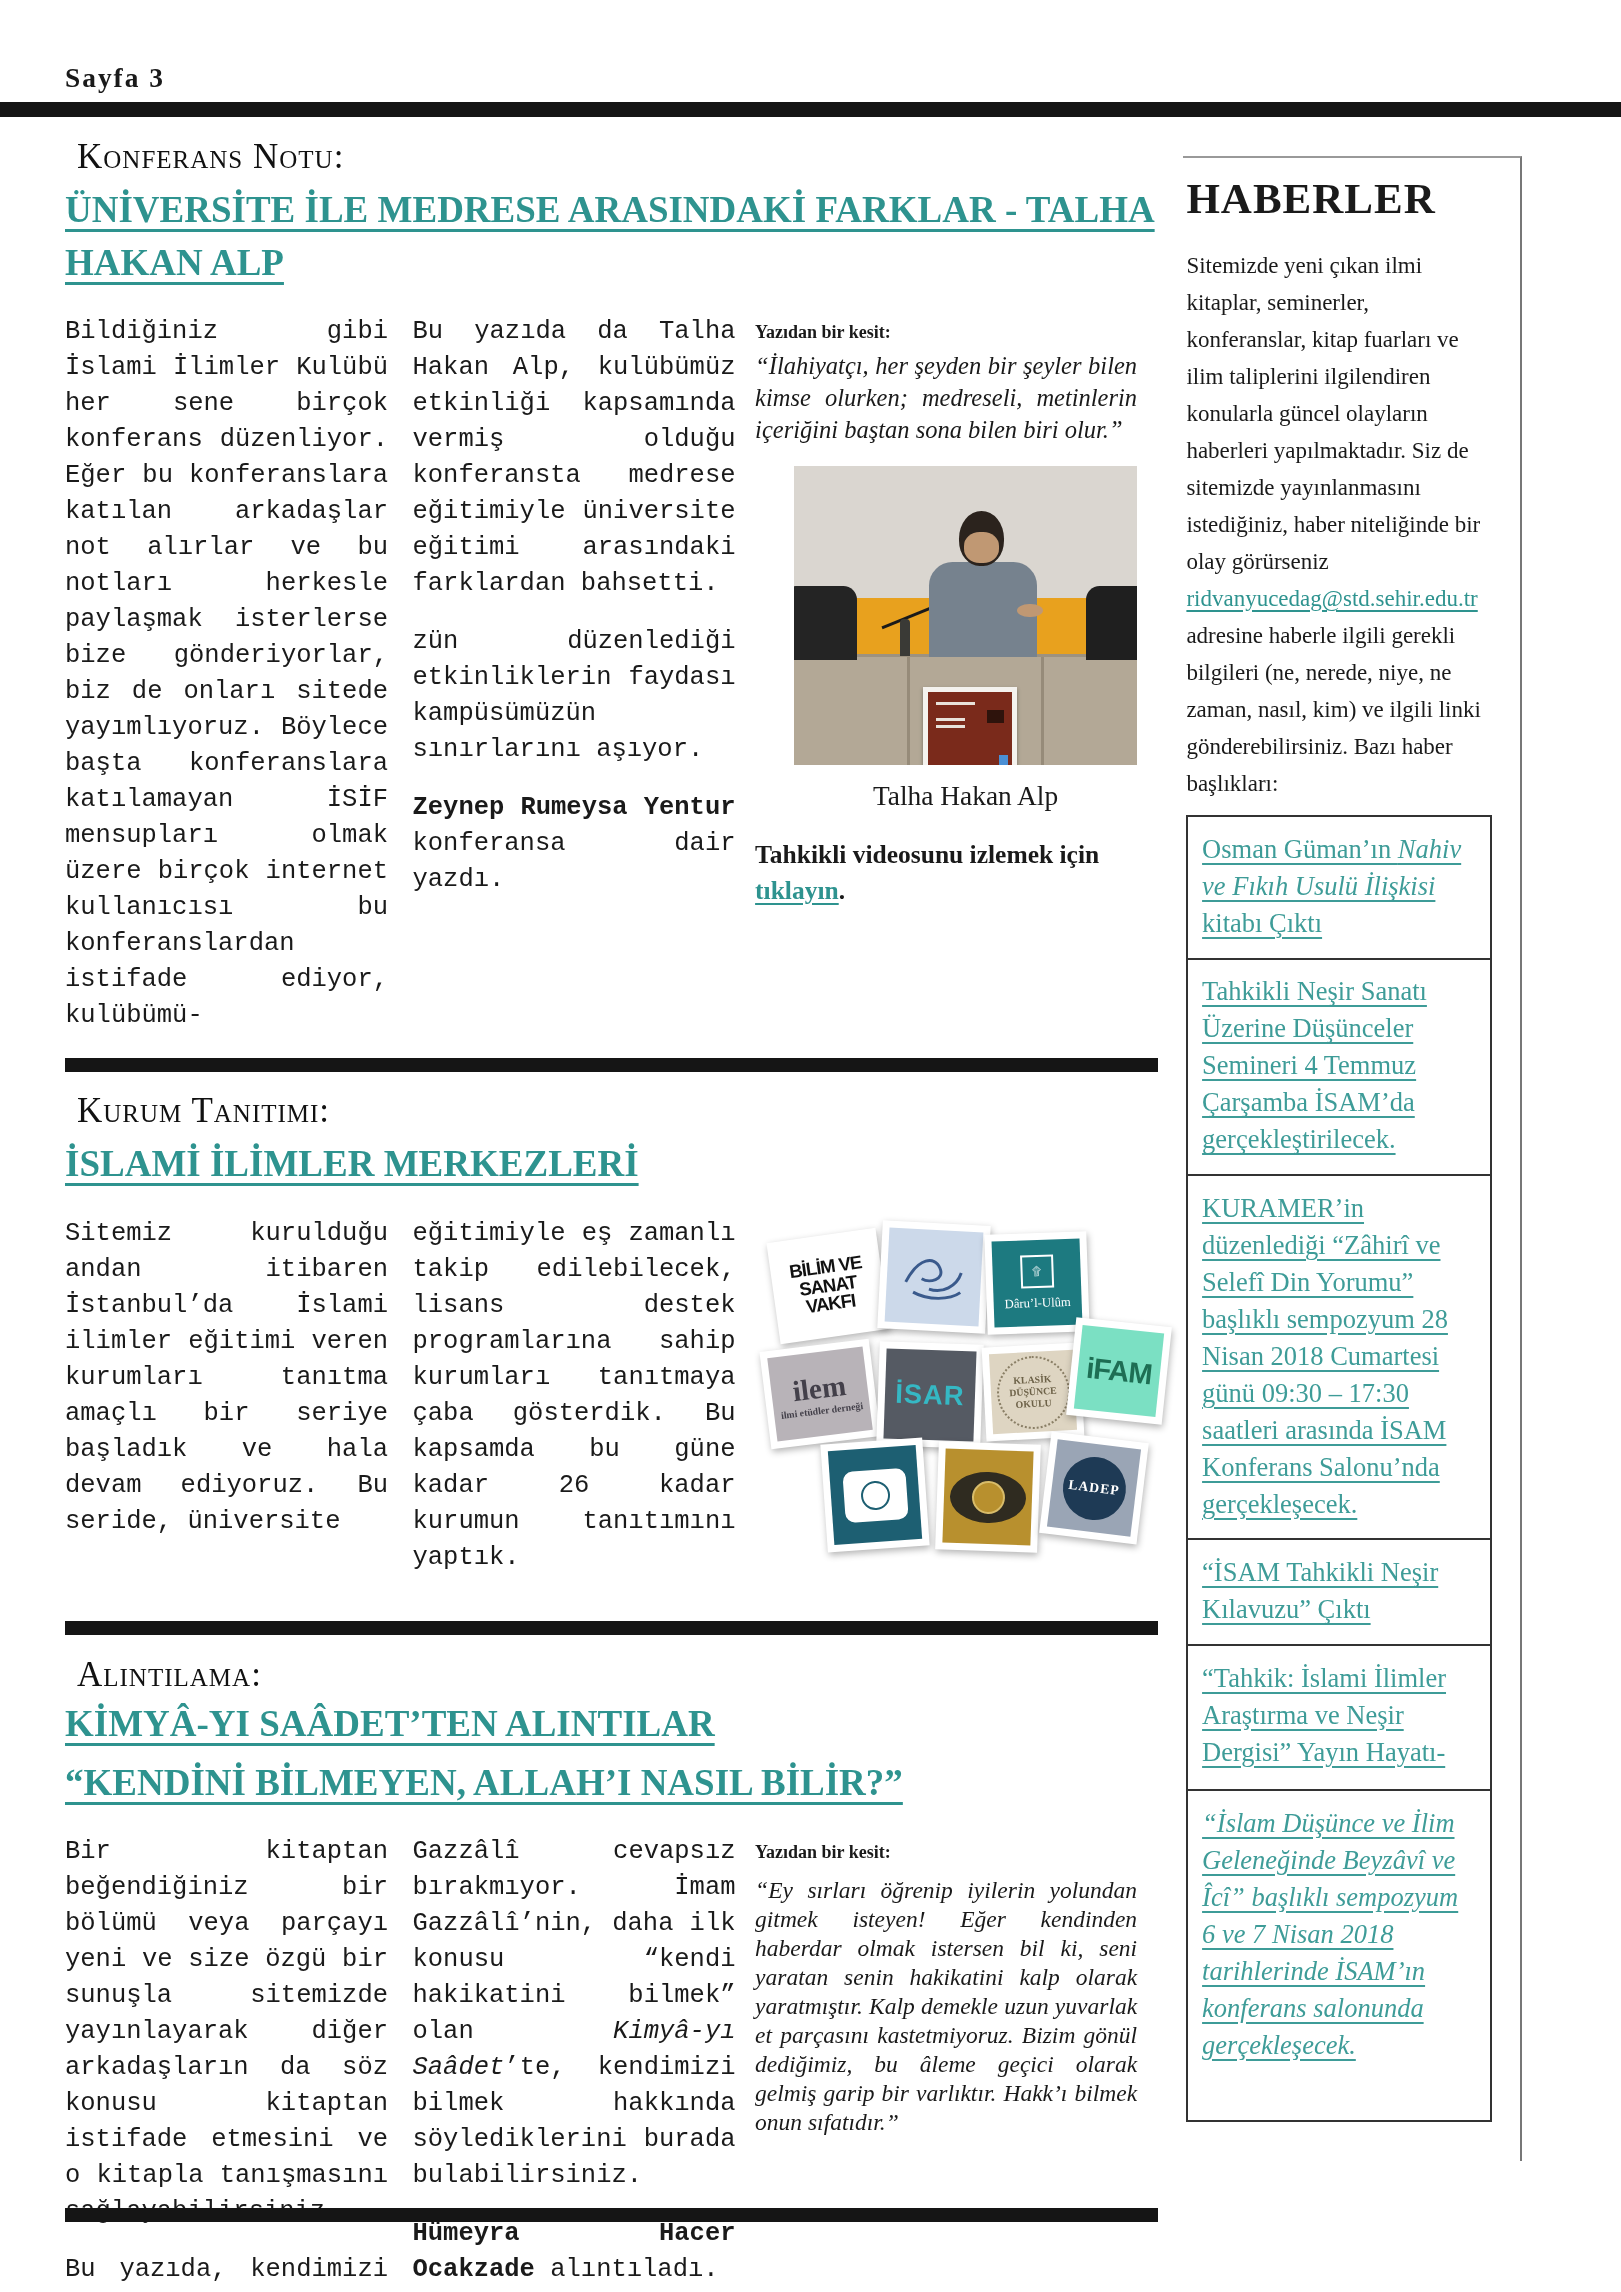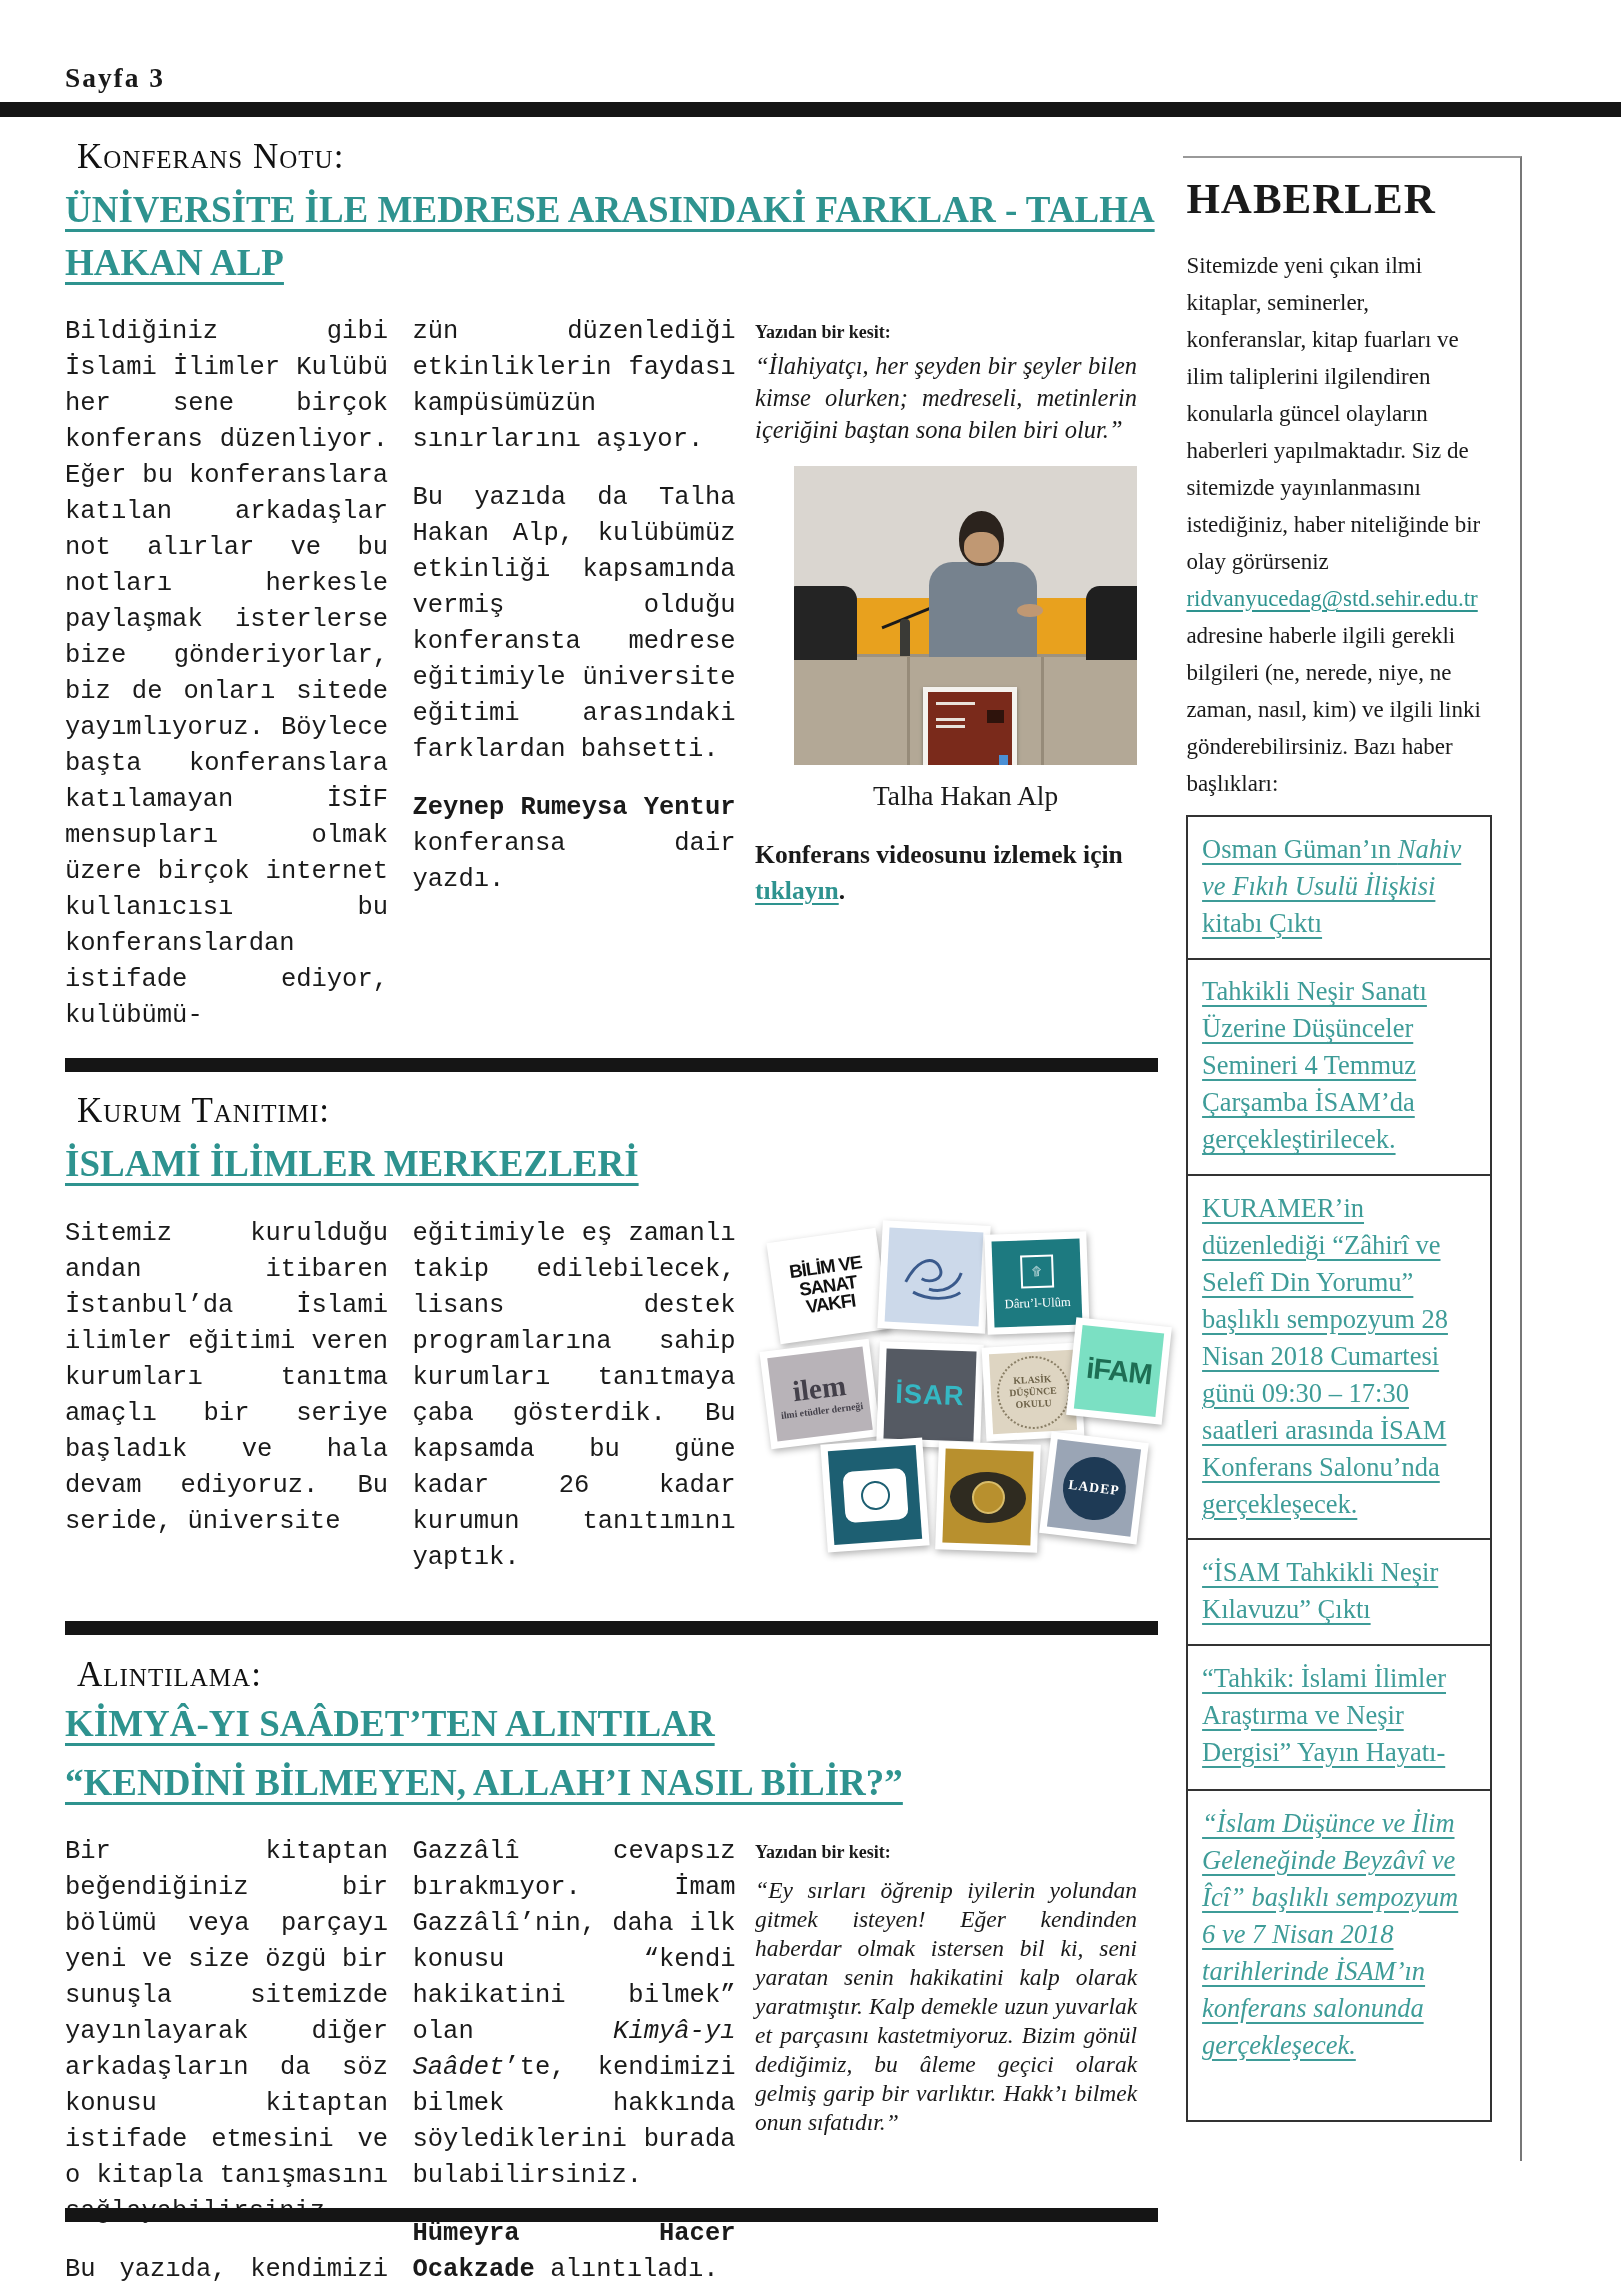--- a/index.html
+++ b/index.html
@@ -110,22 +110,22 @@
     <main class="main">
 
       <section class="section">
         <div class="kicker">Konferans Notu:</div>
         <a class="section-title">ÜNİVERSİTE İLE MEDRESE ARASINDAKİ FARKLAR - TALHA HAKAN ALP</a>
         <div class="cols">
           <div class="col w330">
             <p class="body-text">Bildiğiniz gibi İslami İlimler Kulübü her sene birçok konferans düzenliyor. Eğer bu konferanslara katılan arkadaşlar not alırlar ve bu notları herkesle paylaşmak isterlerse bize gönderiyorlar, biz de onları sitede yayımlıyoruz. Böylece başta konferanslara katılamayan İSİF mensupları olmak üzere birçok internet kullanıcısı bu konferanslardan istifade ediyor, kulübümü-</p>
           </div>
           <div class="col w330 gap25">
+            <p class="body-text">Bu yazıda da Talha Hakan Alp, kulübümüz etkinliği kapsamında vermiş olduğu konferansta medrese eğitimiyle üniversite eğitimi arasındaki farklardan bahsetti.</p>
             <p class="body-text">zün düzenlediği etkinliklerin faydası kampüsümüzün sınırlarını aşıyor.</p>
-            <p class="body-text">Bu yazıda da Talha Hakan Alp, kulübümüz etkinliği kapsamında vermiş olduğu konferansta medrese eğitimiyle üniversite eğitimi arasındaki farklardan bahsetti.</p>
             <p class="body-text credit"><b>Zeynep Rumeysa Yentur</b><span> konferansa dair yazdı.</span></p>
           </div>
           <div class="col w390 gap20">
             <p class="kesit-label">Yazıdan bir kesit:</p>
             <p class="quote-lg">“İlahiyatçı, her şeyden bir şeyler bilen kimse olurken; medreseli, metinlerin içeriğini baştan sona bilen biri olur.”</p>
             <div class="photo">
               <div class="photo-wall"></div>
               <div class="photo-band"></div>
               <div class="photo-desk"></div>
               <div class="desk-seam1"></div>
@@ -142,21 +142,21 @@
                 <div class="poster-inner">
                   <div class="poster-line" style="top:9.8px;width:39px;"></div>
                   <div class="poster-line" style="top:25.5px;width:29px;"></div>
                   <div class="poster-line" style="top:33px;width:29px;"></div>
                   <div class="poster-podium"></div>
                   <div class="poster-sq"></div>
                 </div>
               </div>
             </div>
             <p class="photo-caption">Talha Hakan Alp</p>
-            <p class="video-line"><span>Konferans videosunu izlemek için </span><a class="inline-link">tıklayın</a><span>.</span></p>
+            <p class="video-line"><span>Tahkikli videosunu izlemek için </span><a class="inline-link">tıklayın</a><span>.</span></p>
           </div>
         </div>
       </section>
 
       <div class="section-rule"></div>
 
       <section class="section">
         <div class="kicker">Kurum Tanıtımı:</div>
         <a class="section-title">İSLAMİ İLİMLER MERKEZLERİ</a>
         <div class="cols">

